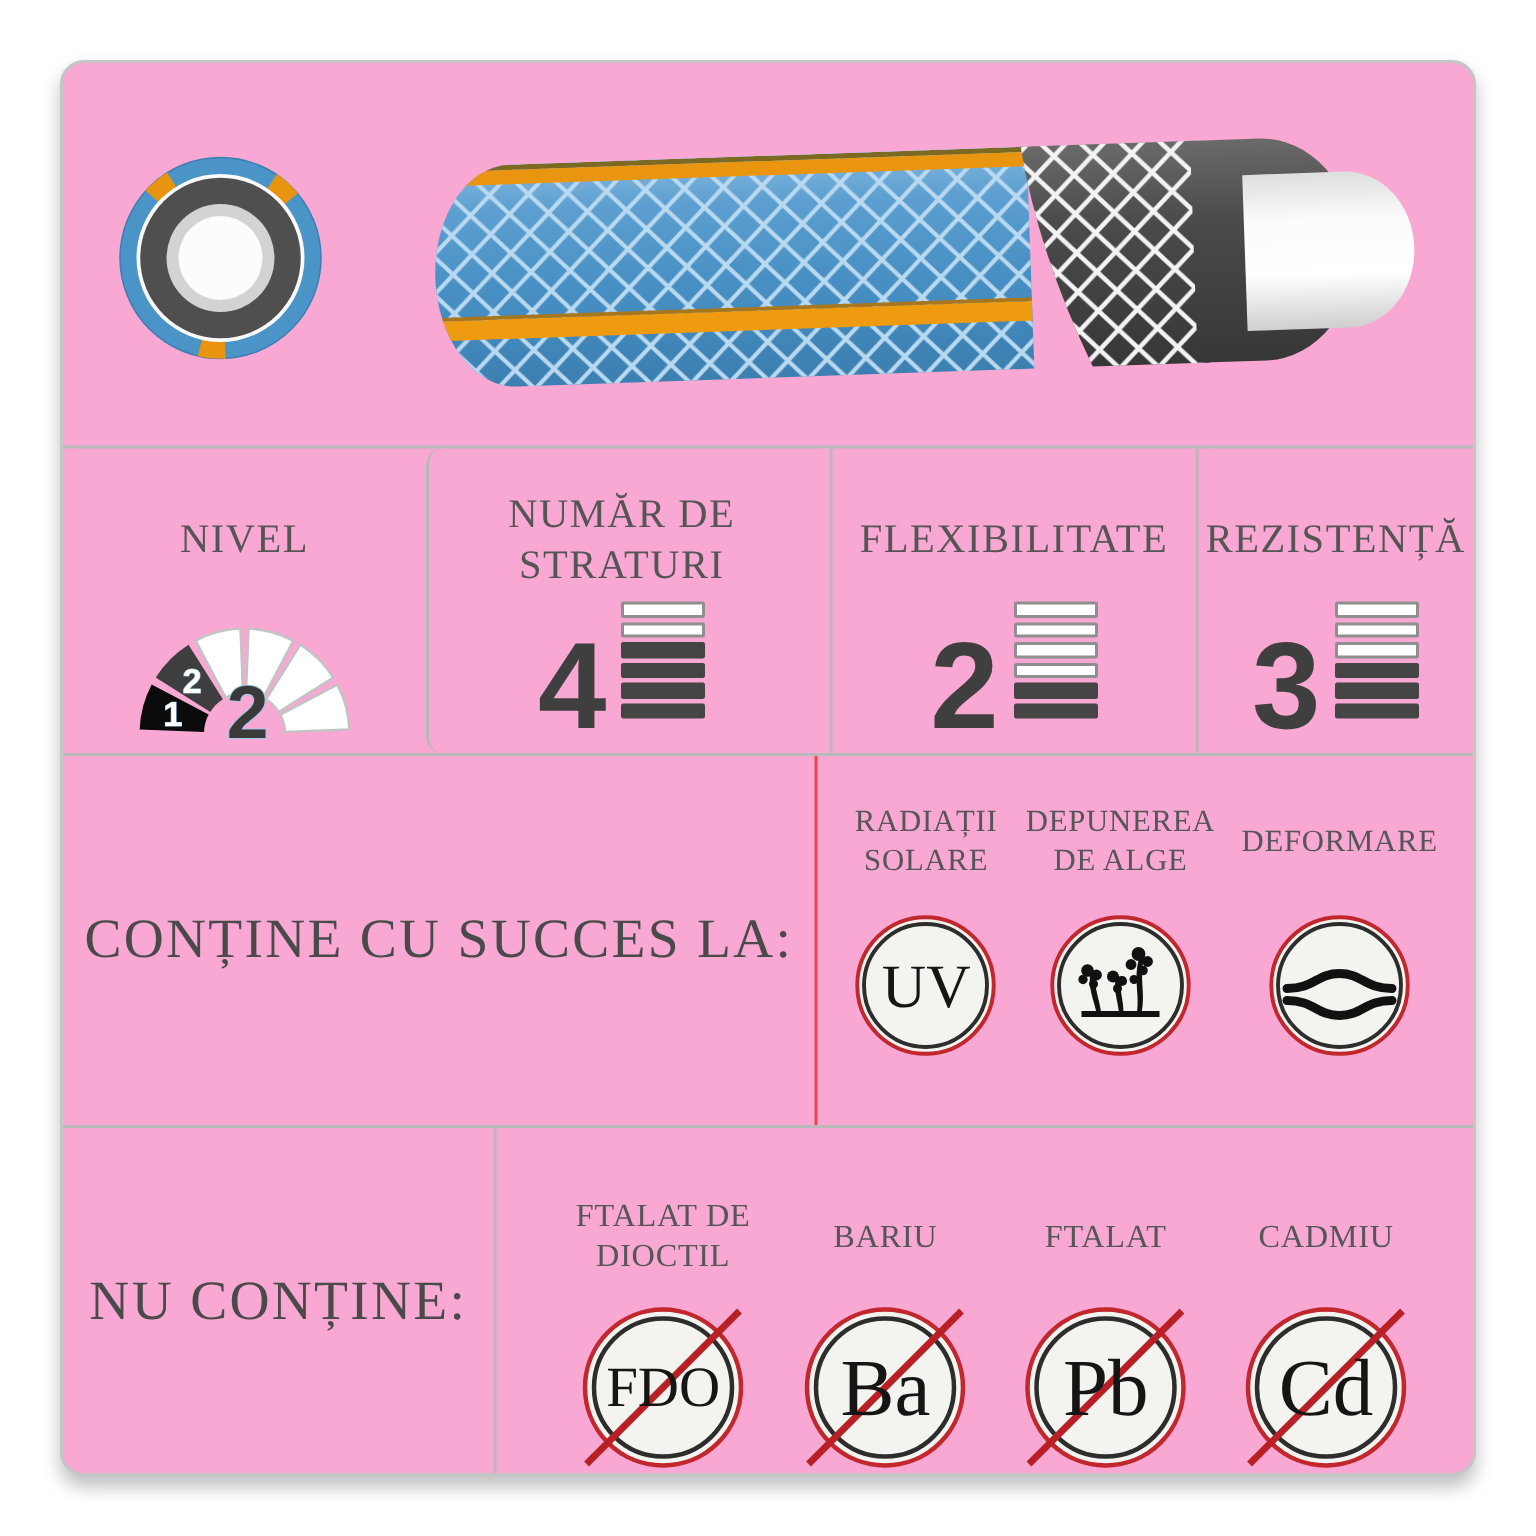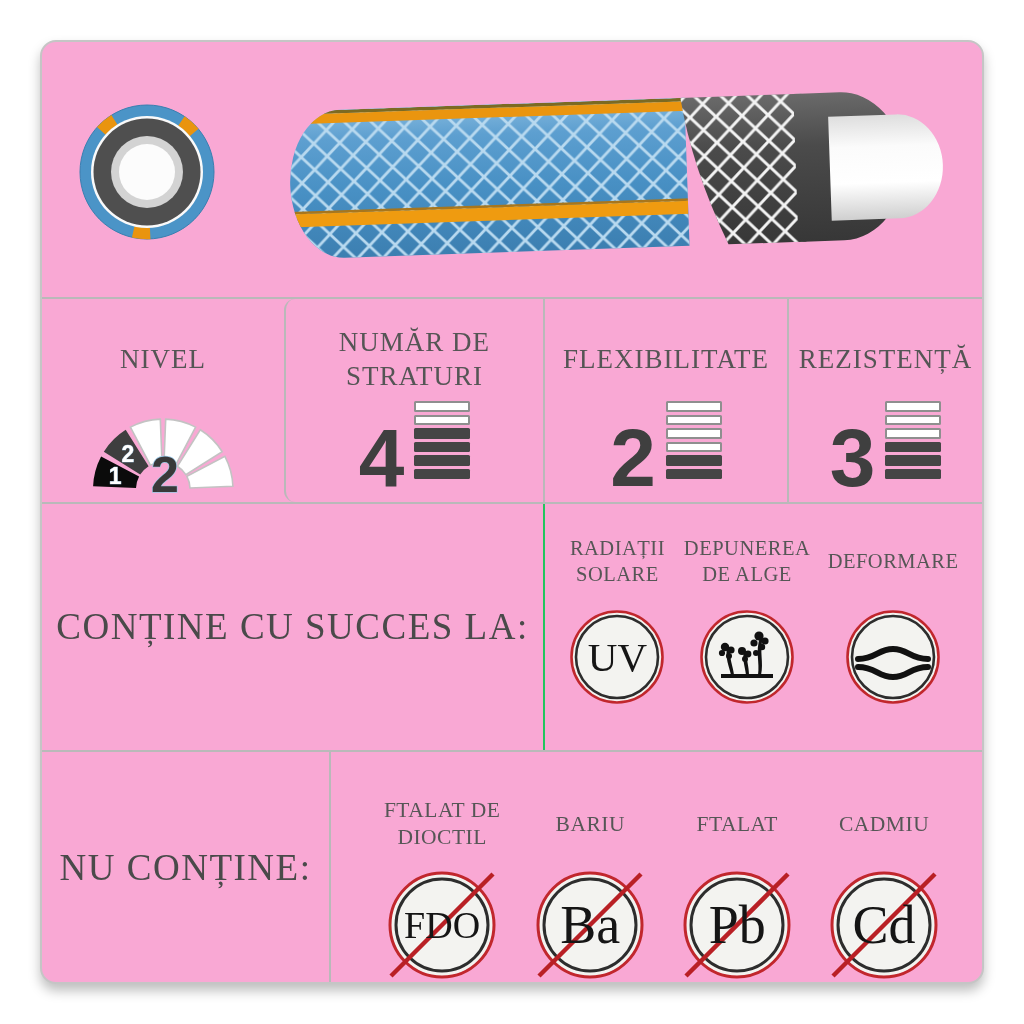--- a/index.html
+++ b/index.html
@@ -10,40 +10,40 @@
          box-shadow:0 7px 12px rgba(0,0,0,.25);display:flex;flex-direction:column;overflow:hidden;}
   .row{position:relative;box-sizing:border-box;}
   .row + .row{border-top:2px solid #b9b9b9;}
   .row-hose{height:255px;}
   .row-hose svg{display:block;}
   .row-specs{height:205px;display:flex;}
   .spec-cell{box-sizing:border-box;display:flex;flex-direction:column;align-items:center;}
   .spec-cell + .spec-cell{border-left:2px solid #b9b9b9;}
   .cell-nivel{flex:0 0 242px;}
   .cell-straturi{flex:0 0 259px;border-radius:11px;}
-  .cell-flexibilitate{flex:0 0 244px;}
+  .cell-flexibilitate{flex:0 0 244px;margin-left:10px;}
   .cell-rezistenta{flex:1;}
   .spec-label{height:74px;padding-top:24px;display:flex;flex-direction:column;justify-content:center;
               align-items:center;font-size:27px;color:#555555;letter-spacing:1px;line-height:1.25;text-align:center;}
   .spec-value{display:flex;align-items:flex-end;justify-content:center;margin-top:4px;}
   .big-num{font-family:"Liberation Sans",sans-serif;font-weight:700;font-size:82px;line-height:.8;
            color:#3f3f3f;transform:translateY(12px);}
   .bars{display:flex;flex-direction:column;gap:3px;margin-left:10px;}
   .bar{width:56px;height:10.5px;border-radius:1.5px;box-sizing:border-box;}
   .bar-filled{background:#454545;}
   .bar-empty{background:#ffffff;border:2px solid #8f8f8f;}
   .gauge{display:block;margin:4px auto 0;}
   .gauge-seg-num{font-family:"Liberation Sans",sans-serif;font-weight:bold;font-size:23px;fill:#ffffff;
                  text-anchor:middle;stroke:#9dc8e6;stroke-width:.7;paint-order:stroke;}
   .gauge-center-num{font-family:"Liberation Sans",sans-serif;font-weight:bold;font-size:50px;fill:#393939;
                  text-anchor:middle;stroke:#9dc8e6;stroke-width:1.3;paint-order:stroke;}
   .row-resists{height:249px;display:flex;}
   .resists-title{flex:0 0 501px;display:flex;align-items:center;justify-content:center;}
   .section-title{font-size:37px;color:#4a4a4a;letter-spacing:1.5px;white-space:nowrap;}
-  .resists-icons{flex:1;border-left:2px solid #22c55e;display:flex;justify-content:space-evenly;
+  .resists-icons{flex:1;border-left:2px solid #ef4444;display:flex;justify-content:space-evenly;
                  align-items:flex-start;padding:26px 6px 0 6px;}
   .row-excludes{flex:1;display:flex;}
   .excludes-title{flex:0 0 287px;display:flex;align-items:center;justify-content:center;}
   .excludes-icons{flex:1;border-left:2px solid #b9b9b9;display:flex;justify-content:space-evenly;
                   align-items:flex-end;padding:42px 8px 0 20px;}
   .icon-block{display:flex;flex-direction:column;align-items:center;}
   .icon-label{height:64px;display:flex;flex-direction:column;justify-content:center;align-items:center;
               font-size:20.5px;color:#565656;letter-spacing:.5px;line-height:1.25;text-align:center;}
   .row-excludes .icon-label{font-size:21.5px;height:60px;}
   .ring{position:relative;}

